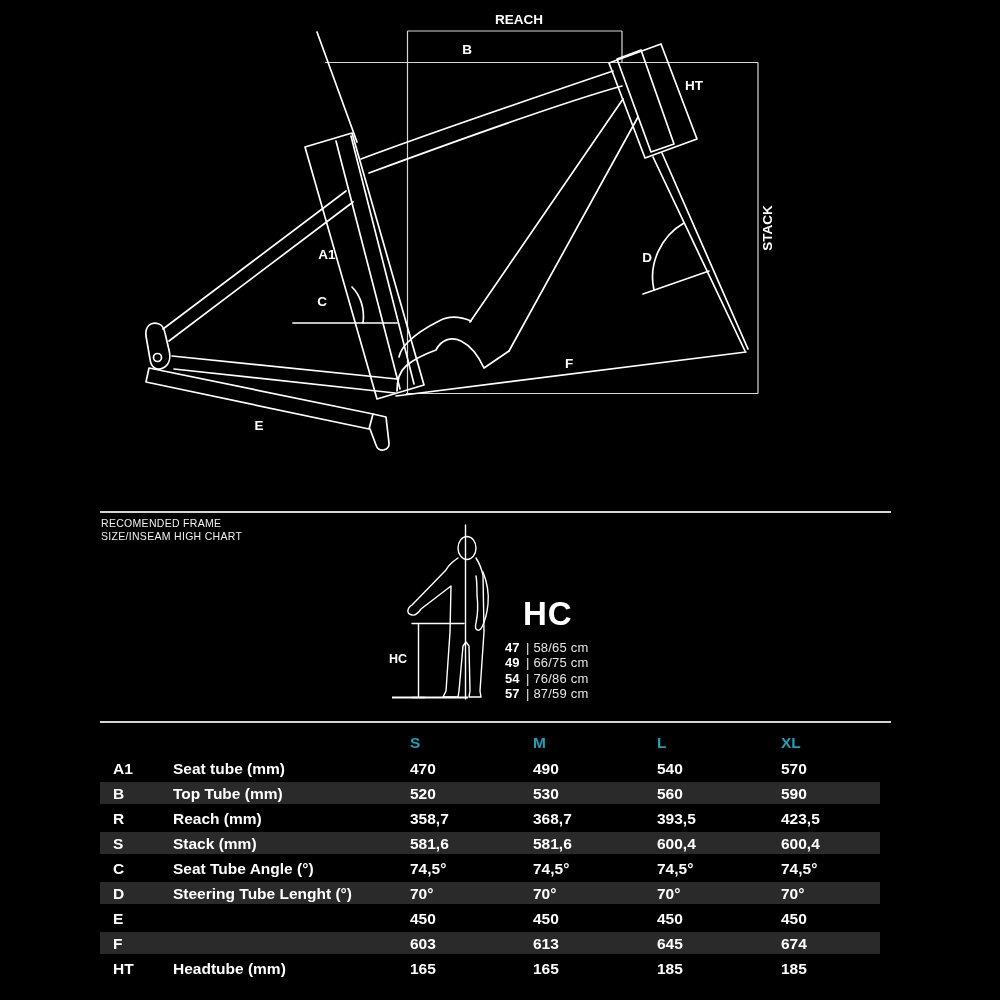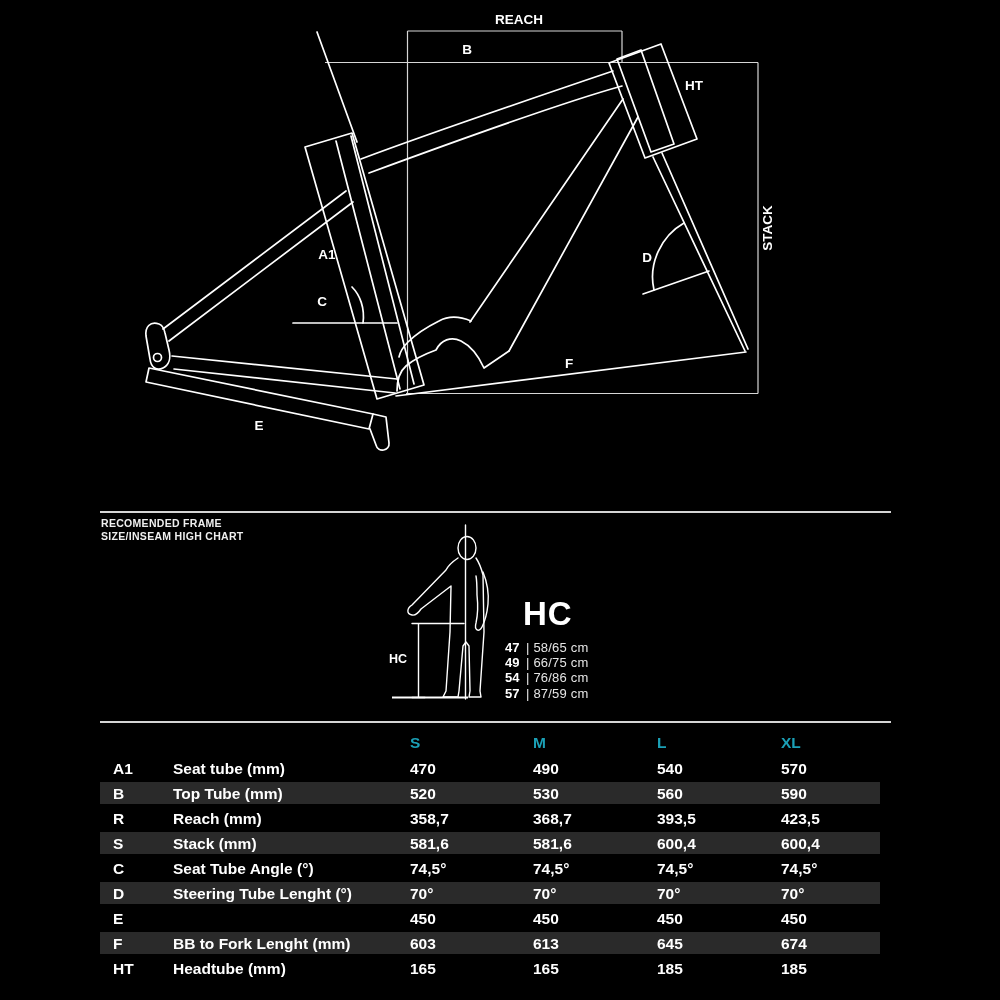--- a/index.html
+++ b/index.html
@@ -6,27 +6,27 @@
   .stage{position:relative;width:1000px;height:1000px;background:#000;overflow:hidden;
          font-family:"Liberation Sans","DejaVu Sans",sans-serif;color:#fff;border-radius:17px;}
   svg{position:absolute;display:block;}
   
   .meas{stroke:#d6d6d6;stroke-width:1.2;fill:none;}
   .frame{stroke:#ffffff;stroke-width:1.7;fill:none;stroke-linecap:round;stroke-linejoin:round;}
   .dlabel{fill:#ffffff;font-size:13.5px;font-weight:600;font-family:"Liberation Sans","DejaVu Sans",sans-serif;}
   
   .divider{position:absolute;left:100px;width:791px;height:2px;background:#d5d5d5;}
   
-  .hc-heading{position:absolute;left:101px;top:517px;font-size:10.5px;font-weight:700;
+  .hc-heading{position:absolute;left:101px;top:517px;font-size:10.5px;font-weight:400;
               letter-spacing:.3px;line-height:13px;color:#efefef;}
   .fig{stroke:#fff;fill:none;stroke-width:1.4;stroke-linecap:round;stroke-linejoin:round;}
   .fig-thick{stroke:#fff;fill:none;stroke-width:2;}
   .hc-big{position:absolute;left:523px;top:595px;font-size:33px;font-weight:700;letter-spacing:1px;}
   .hc-list{position:absolute;left:505px;top:640px;}
-  .hc-row{display:flex;align-items:flex-start;height:15.2px;font-size:13px;}
+  .hc-row{display:flex;align-items:flex-end;height:15.2px;font-size:13px;}
   .hc-num{font-weight:700;min-width:19px;}
   .hc-sep{margin:0 4px 0 2px;font-weight:300;color:#e8e8e8;}
   .hc-range{font-weight:400;color:#e5e5e5;letter-spacing:.2px;}
   
   .geo-table{position:absolute;left:100px;top:730px;width:792px;}
   .ghead{position:relative;height:26px;line-height:26px;}
   .grow{position:relative;height:25px;line-height:25px;}
   .grow.stripe::before{content:"";position:absolute;left:0;right:12px;top:1px;bottom:2px;
                        background:#2a2a2a;z-index:0;}
   .geo-table span{position:absolute;top:0;white-space:nowrap;z-index:1;font-size:15.5px;font-weight:700;}
@@ -221,21 +221,20 @@
     <div class="grow">
       <span class="cl">E</span>
       <span class="c0">450</span>
       <span class="c1">450</span>
       <span class="c2">450</span>
       <span class="c3">450</span>
     </div>
 
     <div class="grow stripe">
       <span class="cl">F</span>
-      <span class="cn">BB to Fork Lenght (mm)</span>
       <span class="c0">603</span>
       <span class="c1">613</span>
       <span class="c2">645</span>
       <span class="c3">674</span>
     </div>
 
     <div class="grow">
       <span class="cl">HT</span>
       <span class="cn">Headtube (mm)</span>
       <span class="c0">165</span>

